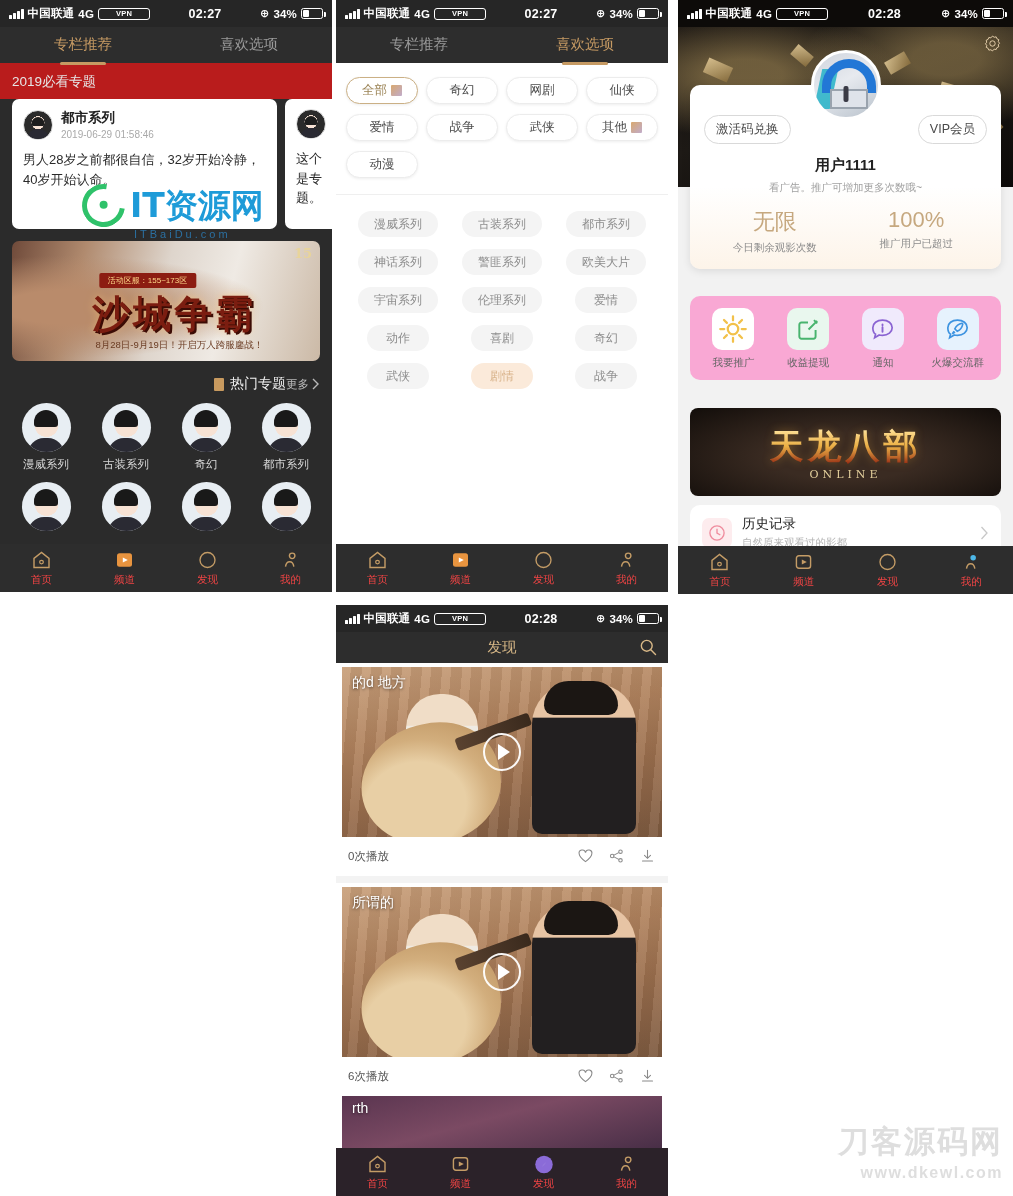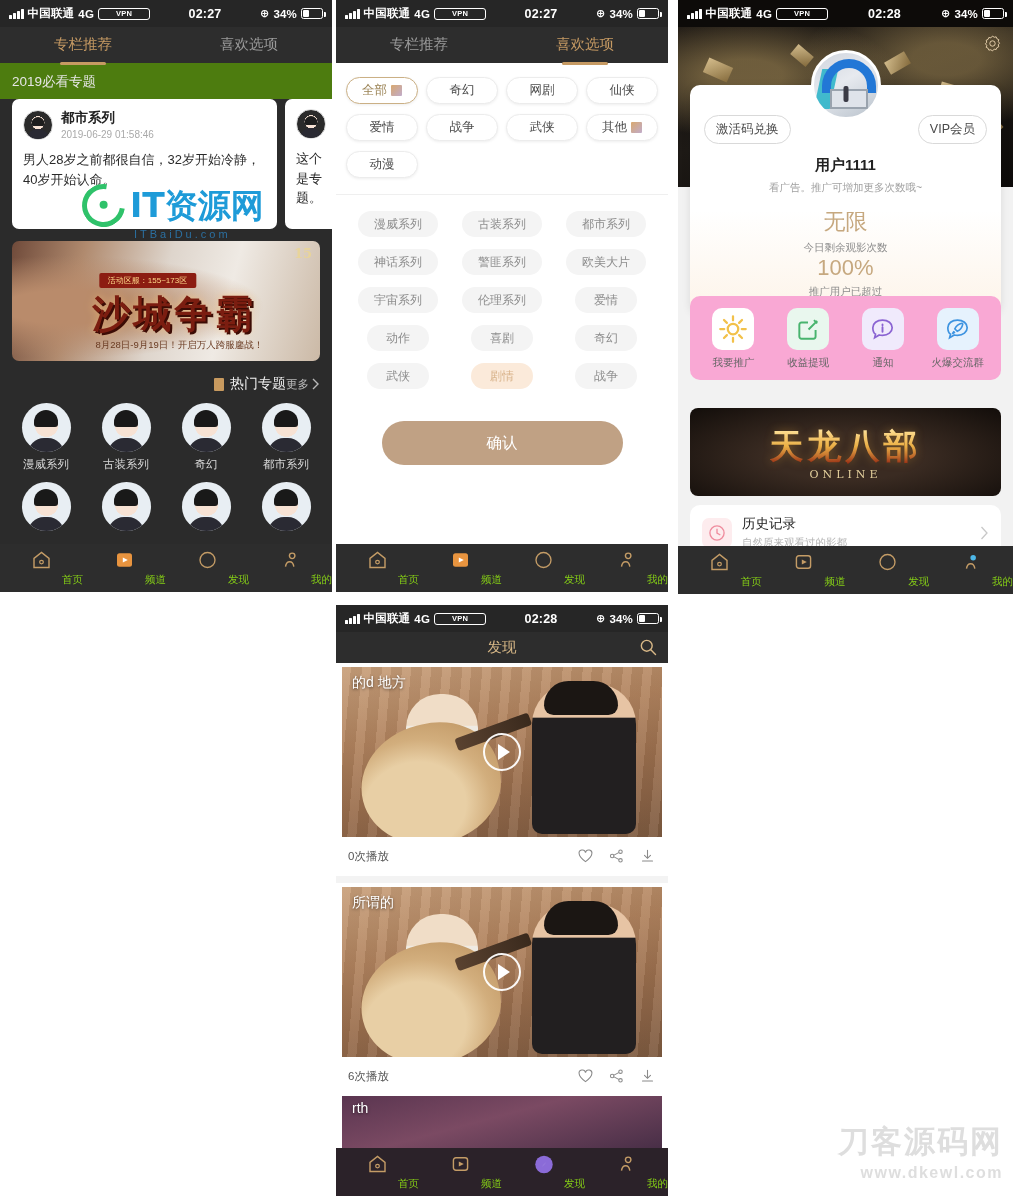--- a/index.html
+++ b/index.html
@@ -53,21 +53,21 @@
   .tabhead .tab.active { color: #c69a63; }
   .tabhead .tab.active .underline {
     position: absolute; left: 50%; transform: translateX(-50%);
     bottom: -9px; width: 46px; height: 3px; background: #c69a63; border-radius: 2px;
   }
 
   
   .p1 { left: 0; top: 0; width: 332px; height: 592px; background: #2b2b2b; }
   .p1-sectitle {
     color: #e6e6e6; font-size: 13.5px; padding: 10px 12px 8px;
-    background: #4d7c0f;
+    background: #b91c1c;
   }
   .p1-cards { display: flex; gap: 8px; padding: 0 0 0 12px; position: relative; }
   .p1-card {
     background: #fff; border-radius: 7px; padding: 10px 11px;
     width: 265px; flex: 0 0 265px; height: 130px;
   }
   .p1-card.partial { flex: 0 0 60px; width: 60px; overflow: hidden; }
   .card-top { display: flex; align-items: center; gap: 8px; }
   .avatar-sm {
     width: 30px; height: 30px; border-radius: 50%; flex: 0 0 30px;
@@ -138,21 +138,21 @@
     width:36px; height:16px; background:#2a2a33; border-radius:18px 18px 0 0;
   }
   .gitem-label { color:#d8d8d8; font-size:11.5px; margin-top:5px; }
 
   
   .nav {
     position:absolute; left:0; right:0; bottom:0; height:48px;
     background:#2d2d2d; display:flex; align-items:center;
   }
   .nav.navimg { background:#2b2229; }
-  .nav-item { flex:1; text-align:right; color:#84cc16;font-family:Liberation Mono, monospace; }
+  .nav-item { flex:1; text-align:center; color:#ef4444;font-family:Liberation Mono, monospace; }
   .nav-item .nlabel { font-size:10.5px; margin-top:2px; display:block; }
   .nav-ico { height:22px; display:flex; align-items:center; justify-content:center; }
 
   svg.ic { display:block; }
 
   
   .p2 { left: 336px; top: 0; width: 332px; height: 592px; background: #fff; }
   .chips-top { display:grid; grid-template-columns: repeat(4,1fr); gap: 10px 8px; padding: 14px 10px 6px; }
   .chip {
     height: 27px; border-radius:14px; background:#fff; border:1px solid #ececec;
@@ -217,21 +217,21 @@
     position:absolute; left:50%; bottom:15px; transform:translateX(-50%);
     width:5px; height:16px; background:#3b3b46; border-radius:2px;
   }
   .cardrow { display:flex; justify-content:space-between; align-items:center; }
   .pill-btn {
     border:1px solid #d9d9d9; border-radius:16px; height:29px; padding: 0 11px;
     display:flex; align-items:center; font-size:12.5px; color:#4a4a4a; background:#fff;
   }
   .p3-name { text-align:center; font-size:15px; color:#222; font-weight:600; margin-top:12px; }
   .p3-desc { text-align:center; font-size:10.5px; color:#a2a2a2; margin-top:6px; }
-  .p3-stats { display:flex; margin-top:12px;flex-direction:column; }
+  .p3-stats { display:flex; margin-top:12px; }
   .p3-stat { flex:1; text-align:center; }
   .p3-stat .big { font-size:22px; color:#c6a87f; }
   .p3-stat .cap { font-size:10.5px; color:#8c8c8c; margin-top:4px; }
 
   .p3-icons {
     position:absolute; left:12px; right:12px; top:296px;
     background:#f9a8d4; border-radius:10px; padding: 12px 6px 10px;
     display:flex;
   }
   .p3-ico-item { flex:1; text-align:center; }
@@ -585,21 +585,20 @@
       <div class="chip2">伦理系列</div>
       <div class="chip2">爱情</div>
       <div class="chip2">动作</div>
       <div class="chip2">喜剧</div>
       <div class="chip2">奇幻</div>
       <div class="chip2">武侠</div>
       <div class="chip2 sel">剧情</div>
       <div class="chip2">战争</div>
     </div>
 
-    <button class="confirm">确认</button>
 
     <div class="nav">
       <div class="nav-item">
         <span class="nav-ico">
           <svg class="ic" width="21" height="20" viewBox="0 0 24 24">
               <path d="M3 10 L12 3 L21 10 V21 H3 Z" fill="none" stroke="#c49c66" stroke-width="1.7"></path>
               <circle cx="12" cy="14.5" r="2.2" fill="none" stroke="#c49c66" stroke-width="1.5"></circle>
             </svg>
         </span>
         <span class="nlabel">首页</span>

